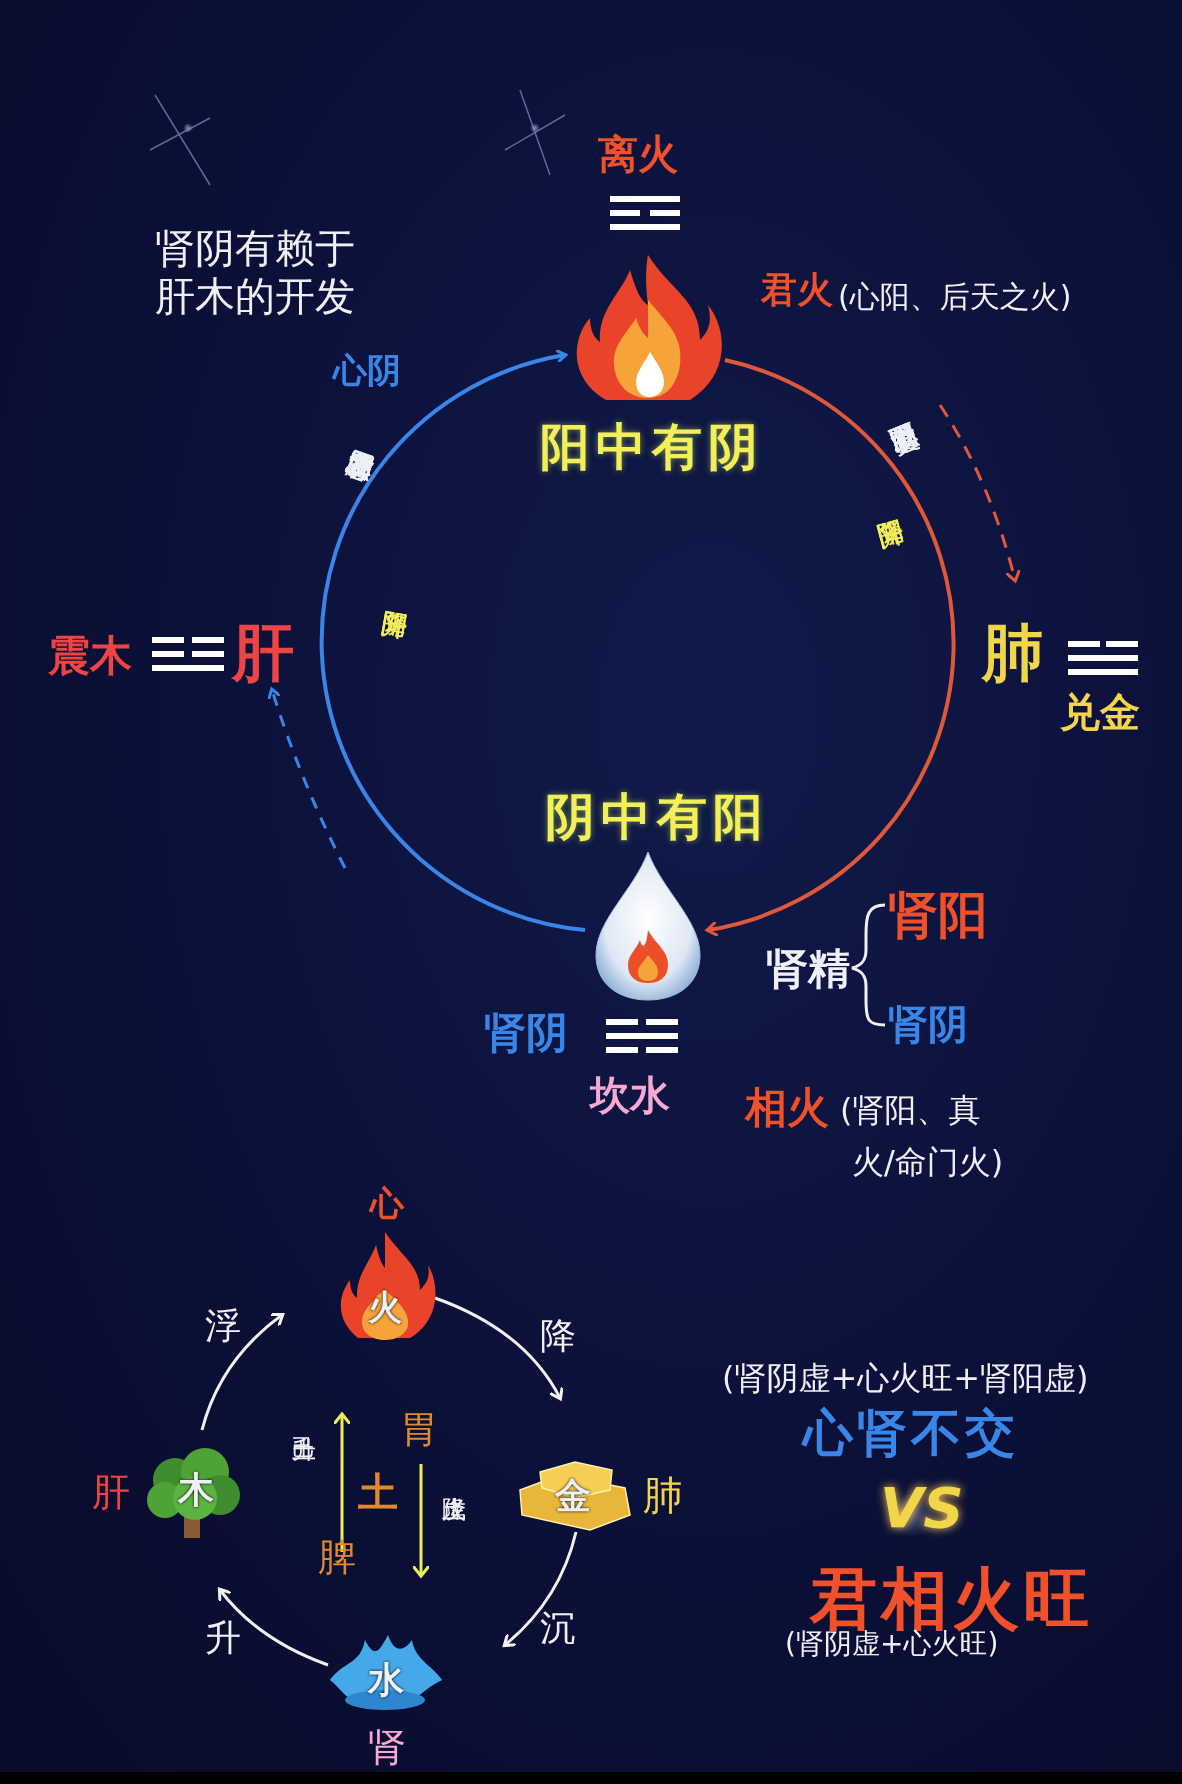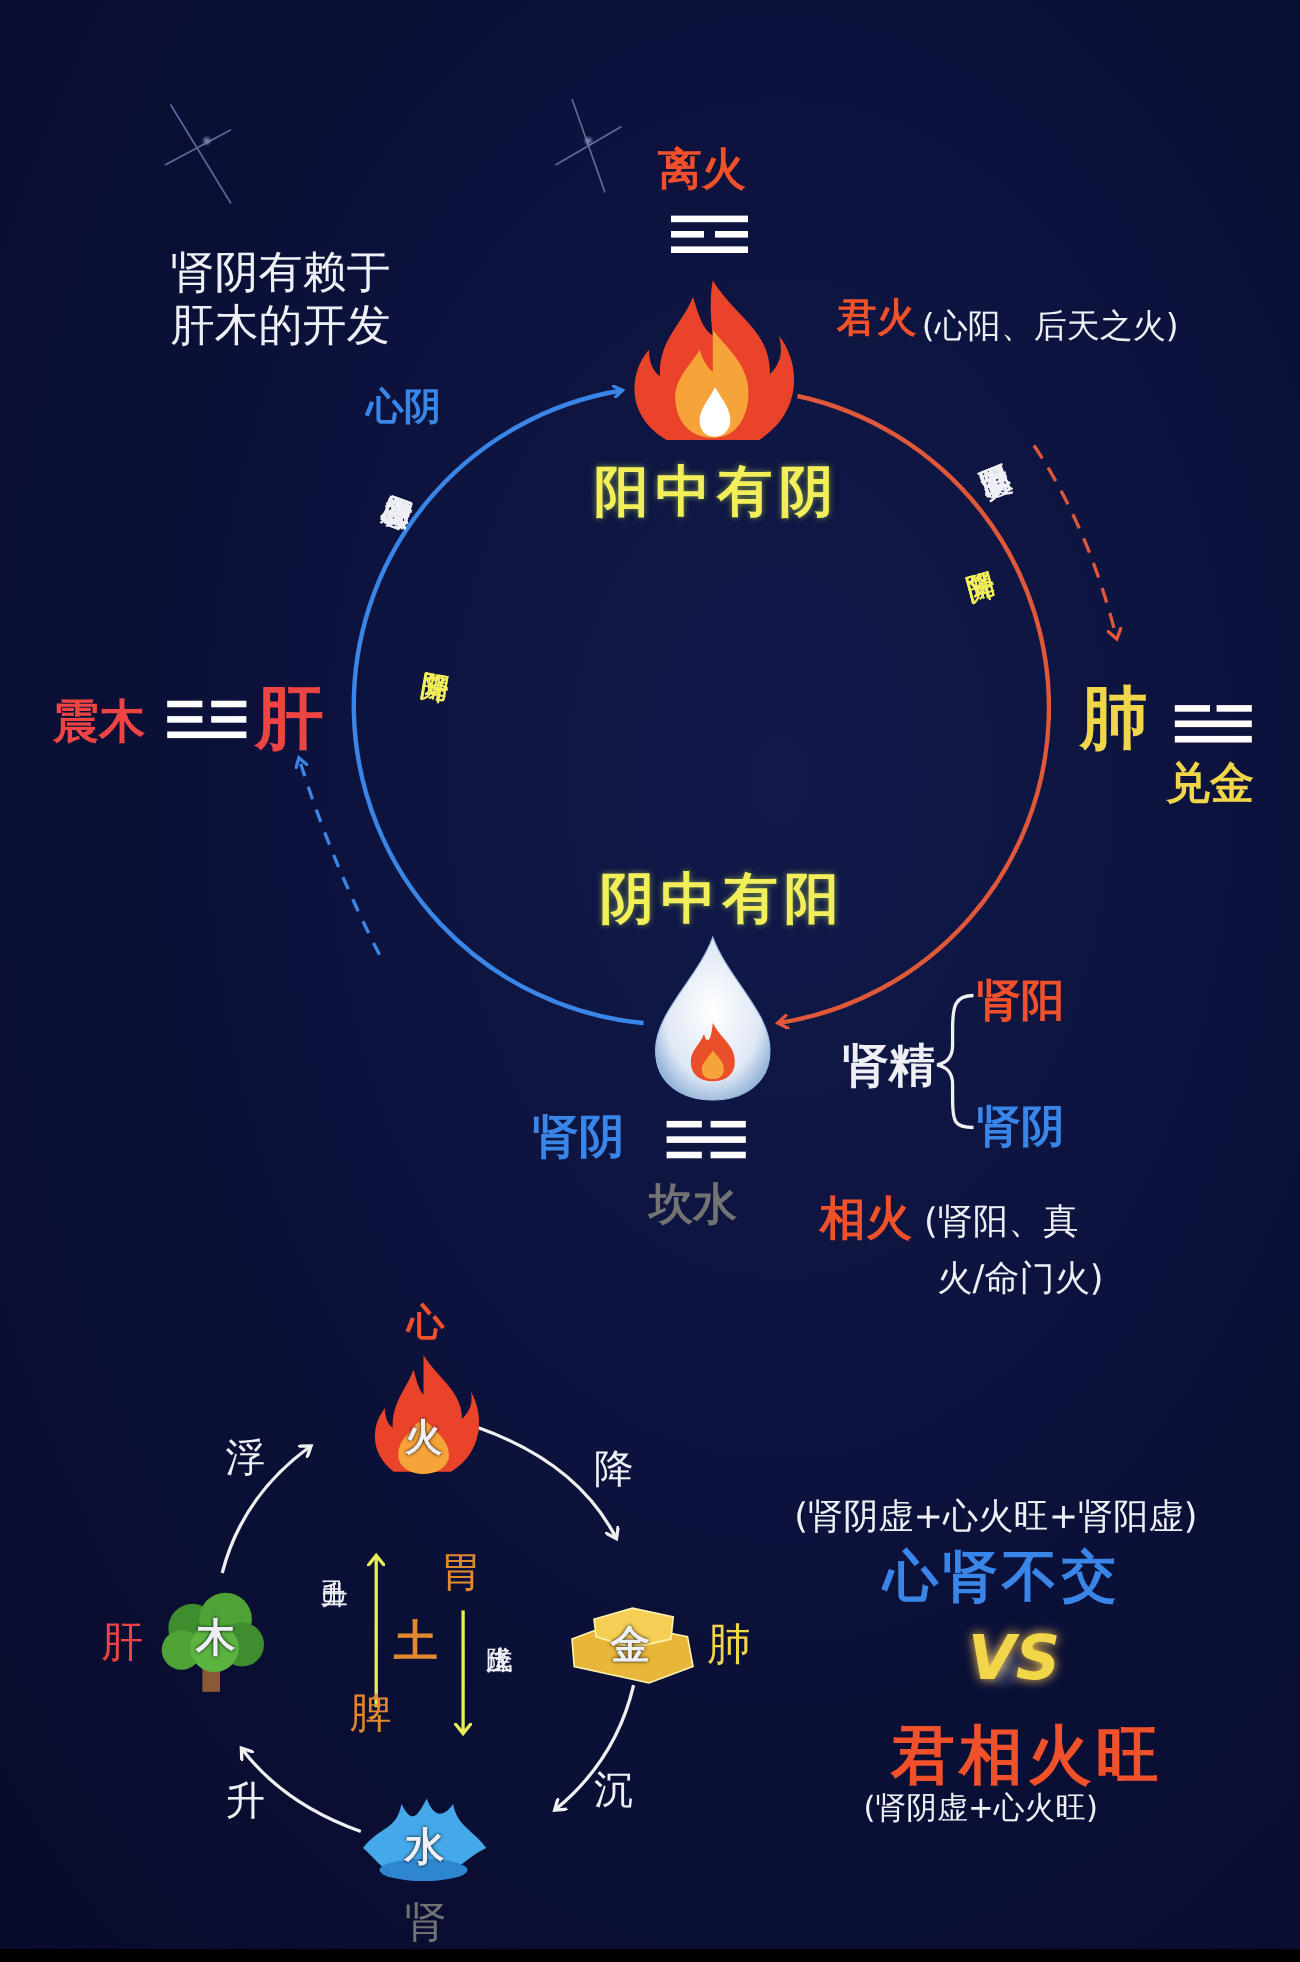--- a/index.html
+++ b/index.html
@@ -6,21 +6,21 @@
   body{width:1182px;height:1784px;background:#0b0f33;overflow:hidden;position:relative;
        font-family:"DejaVu Sans","Liberation Sans",sans-serif;}
   .bg{position:absolute;left:0;top:0;width:1182px;height:1772px;
       background:radial-gradient(ellipse at 60% 40%,#111a4a 0%,#0b1038 55%,#080b2a 100%);}
   .bottom-bar{position:absolute;left:0;top:1772px;width:1182px;height:12px;background:#000;}
   svg.layer{position:absolute;left:0;top:0;}
   .t{position:absolute;white-space:nowrap;line-height:1;}
   .white{color:#eef0f6;}
   .red{color:#f0502a;}
   .blue{color:#3a86e8;}
-  .lblue{color:#737373;}
+  .lblue{color:#f9a8d4;}
   .green{color:#ef4444;}
   .yellow{color:#f3ef5a;}
   .gold{color:#f2d64a;}
   .orange{color:#e0892f;}
   .bold{font-weight:bold;}
   .glow-y{text-shadow:0 0 6px rgba(220,255,80,.5);}
   .vert{writing-mode:vertical-rl;text-orientation:upright;}
 </style>
 </head>
 <body>
@@ -174,21 +174,21 @@
 
 <div class="t gold bold" style="left:982px;top:622px;font-size:62px;">肺</div>
 <div class="t gold bold" style="left:1060px;top:692px;font-size:40px;">兑金</div>
 
 <div class="t yellow bold glow-y" style="left:545px;top:792px;font-size:50px;letter-spacing:6px;">阴中有阳</div>
 
 <div class="t blue bold" style="left:484px;top:1012px;font-size:42px;">肾阴</div>
 <div class="t lblue bold" style="left:590px;top:1075px;font-size:40px;">坎水</div>
 
 <div class="t white bold" style="left:766px;top:948px;font-size:42px;">肾精</div>
-<div class="t red bold" style="left:888px;top:890px;font-size:40px;">肾阳</div>
+<div class="t red bold" style="left:888px;top:890px;font-size:50px;">肾阳</div>
 <div class="t blue bold" style="left:888px;top:1004px;font-size:40px;">肾阴</div>
 
 <div class="t red bold" style="left:745px;top:1087px;font-size:42px;">相火</div>
 <div class="t white" style="left:840px;top:1094px;font-size:32px;">(肾阳、真</div>
 <div class="t white" style="left:852px;top:1146px;font-size:32px;">火/命门火)</div>
 
 <div class="t red bold" style="left:370px;top:1186px;font-size:34px;">心</div>
 <div class="t white bold" style="left:368px;top:1290px;font-size:34px;text-shadow:0 0 3px #000;">火</div>
 
 <div class="t green" style="left:92px;top:1473px;font-size:38px;">肝</div>
@@ -207,14 +207,14 @@
 <div class="t white vert" style="left:442px;top:1478px;font-size:24px;">戊土降</div>
 
 <div class="t white" style="left:205px;top:1308px;font-size:36px;">浮</div>
 <div class="t white" style="left:540px;top:1318px;font-size:36px;">降</div>
 <div class="t white" style="left:540px;top:1610px;font-size:36px;">沉</div>
 <div class="t white" style="left:205px;top:1620px;font-size:36px;">升</div>
 
 <div class="t white" style="left:722px;top:1362px;font-size:32px;">(肾阴虚+心火旺+肾阳虚)</div>
 <div class="t blue bold" style="left:803px;top:1408px;font-size:50px;letter-spacing:4px;">心肾不交</div>
 <div class="t gold bold" style="left:880px;top:1480px;font-size:56px;font-style:italic;text-shadow:0 0 10px #ffcc55;">VS</div>
-<div class="t red bold" style="left:810px;top:1566px;font-size:58px;letter-spacing:4px;">君相火旺</div>
+<div class="t red bold" style="left:810px;top:1566px;font-size:67px;letter-spacing:4px;">君相火旺</div>
 <div class="t white" style="left:785px;top:1630px;font-size:28px;">(肾阴虚+心火旺)</div>
 
 </body></html>

